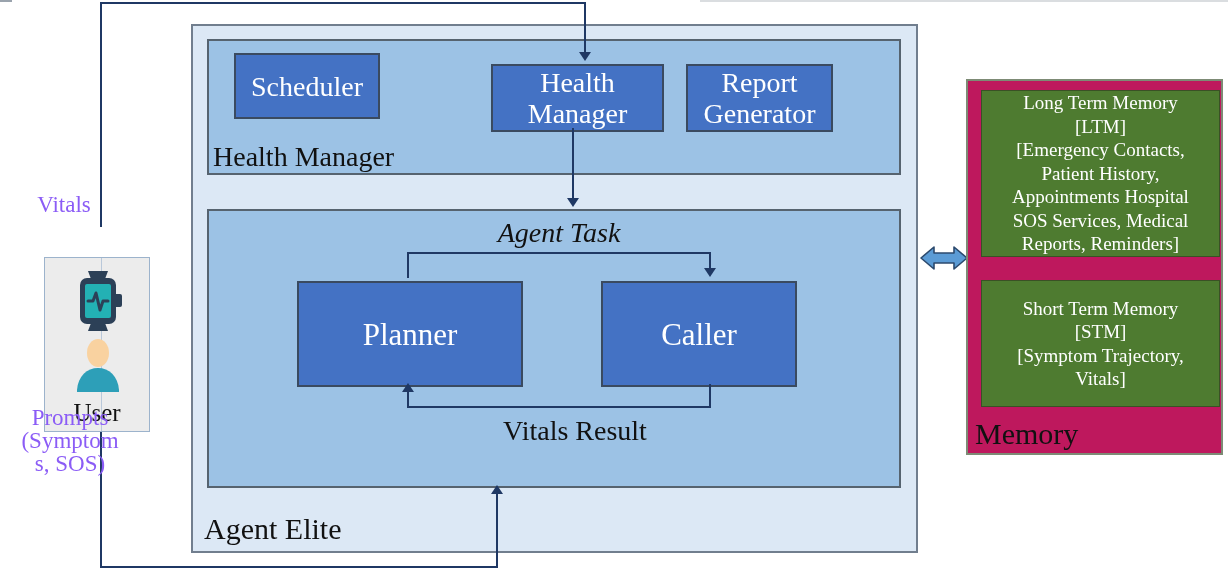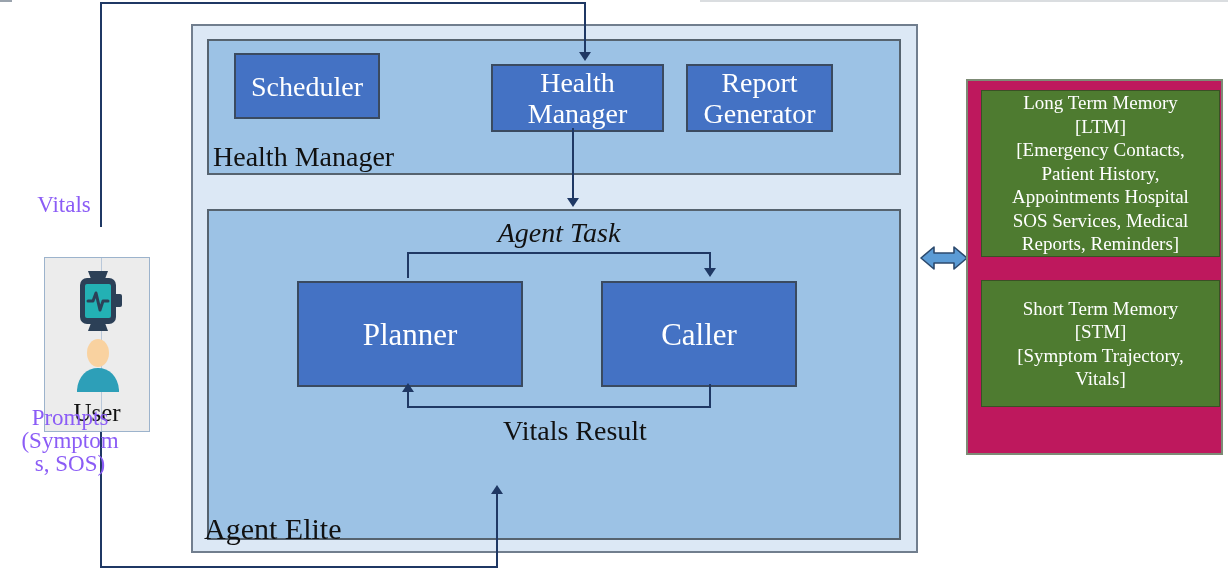--- a/index.html
+++ b/index.html
@@ -11,21 +11,21 @@
   
   .agent-elite{
     position:absolute;left:191px;top:24px;width:727px;height:529px;
     background:#dce8f5;border:2px solid #717e8e;box-sizing:border-box;
   }
   .section{
     position:absolute;left:14px;width:694px;background:#9cc2e5;
     border:2px solid #56636f;box-sizing:border-box;
   }
   .section.hm{top:13px;height:136px;}
-  .section.am{top:183px;height:331px;}
+  .section.am{top:183px;height:279px;}
   .section-label{position:absolute;left:4px;bottom:0px;font-size:28px;line-height:32px;color:#111;}
   .ae-label{position:absolute;left:11px;bottom:5px;font-size:30px;color:#111;}
   
   .bluebox{
     position:absolute;background:#4472c4;border:2px solid #3a4a60;box-sizing:border-box;
     color:#ffffff;display:flex;align-items:center;justify-content:center;
     text-align:center;font-size:28px;line-height:31px;white-space:pre-line;
   }
   .bluebox.big{font-size:31px;}
   
@@ -156,15 +156,16 @@
 [LTM]
 [Emergency Contacts,
 Patient History,
 Appointments Hospital
 SOS Services, Medical
 Reports, Reminders]</div>
     <div class="greenbox stm">Short Term Memory
 [STM]
 [Symptom Trajectory,
 Vitals]</div>
+    <div class="memory-label">Memory</div>
   </div>
 
 </div>
 
 </body></html>

